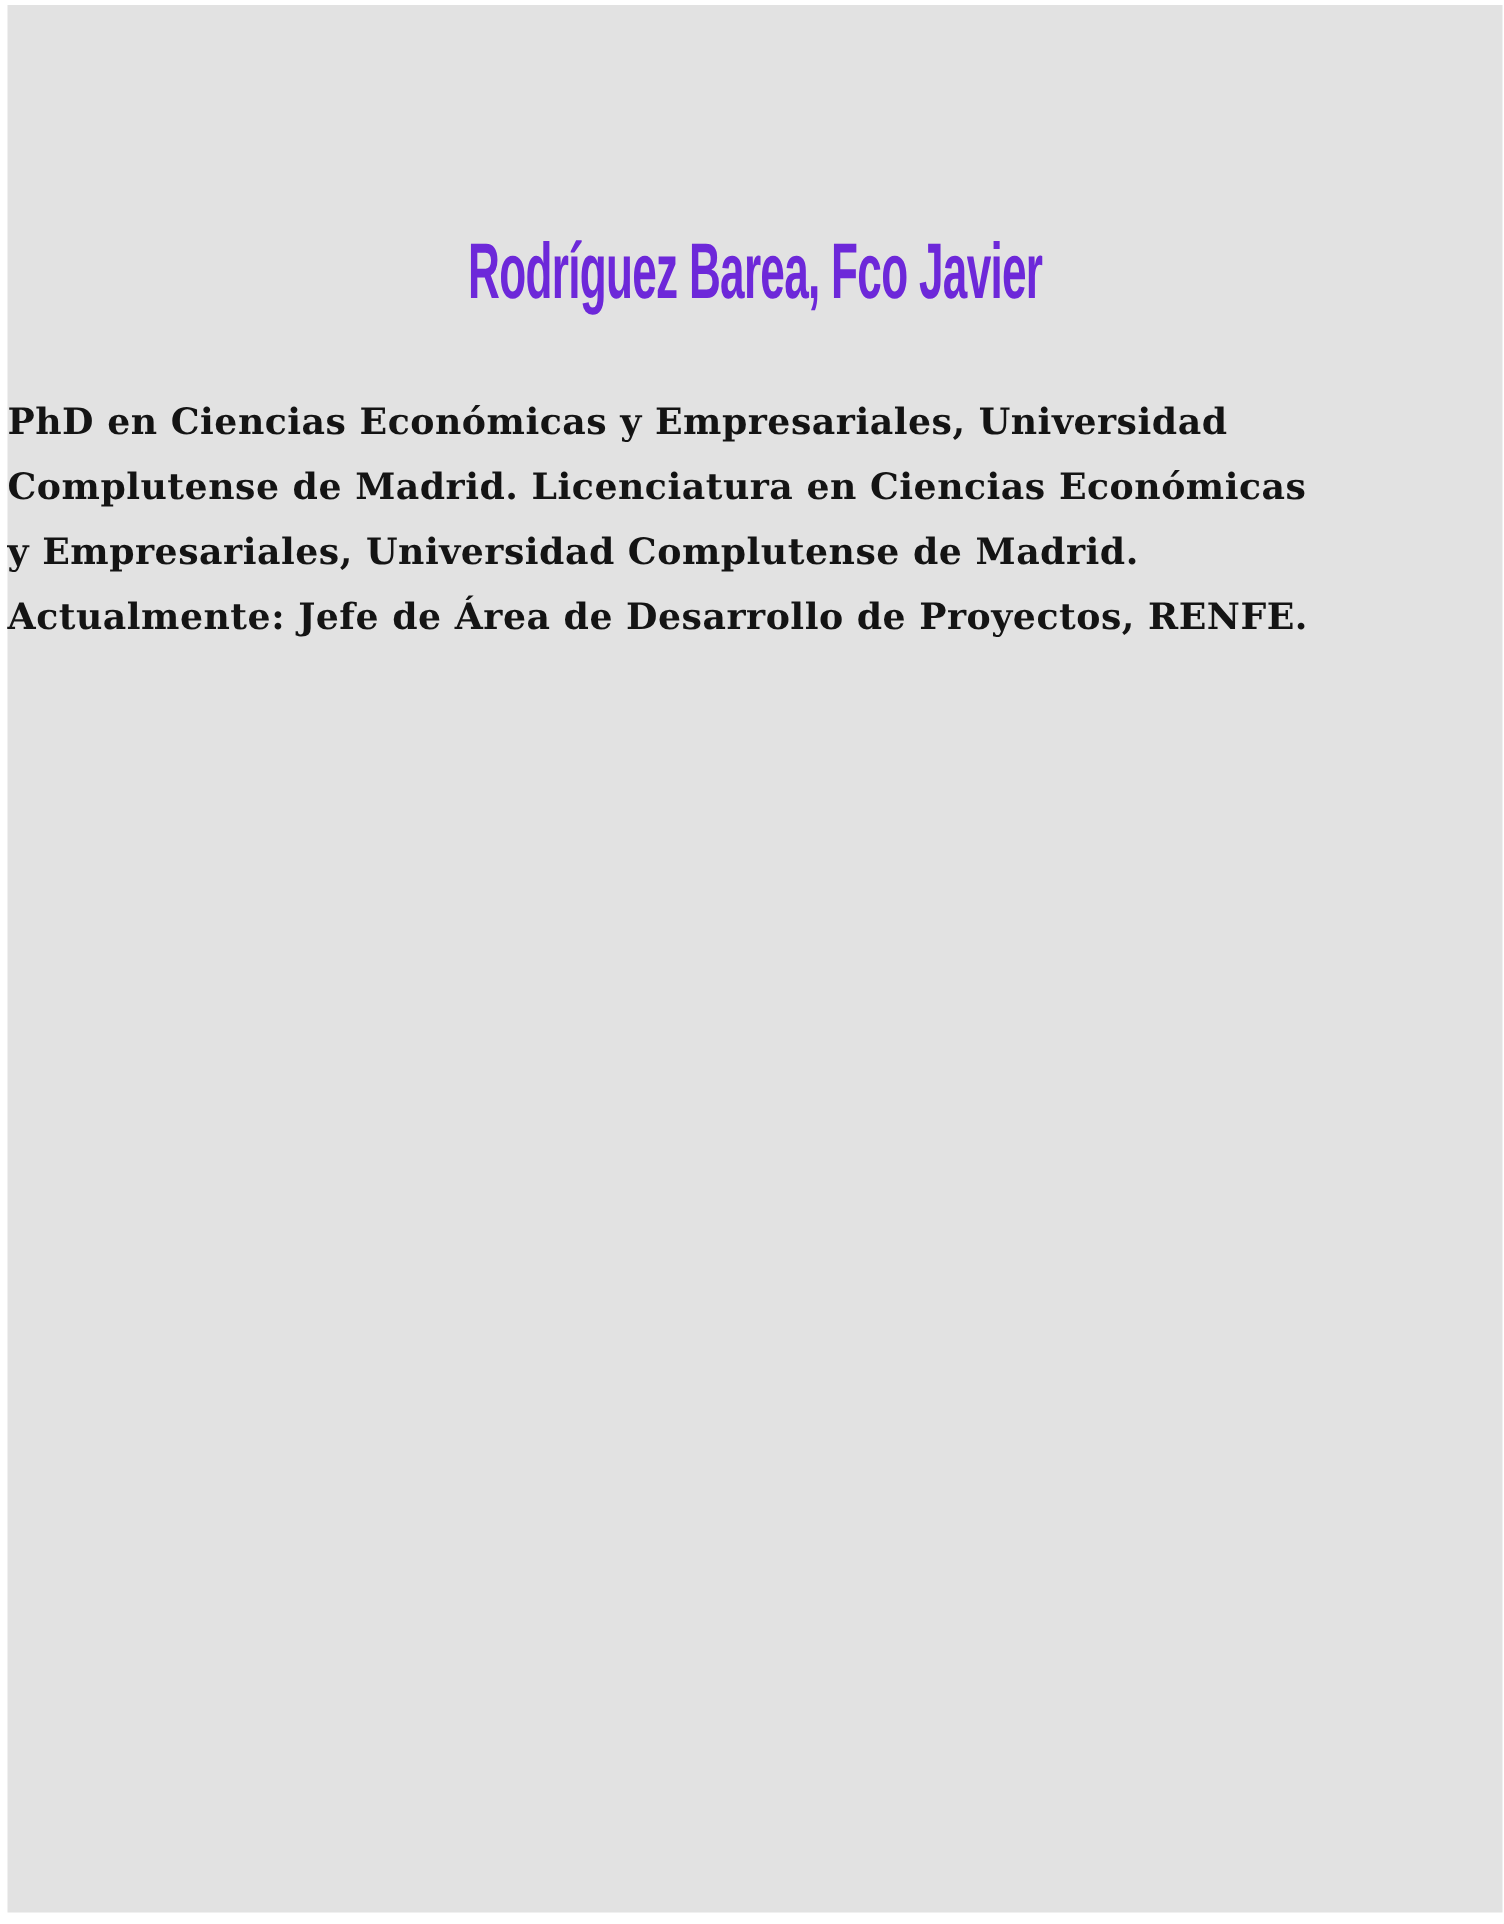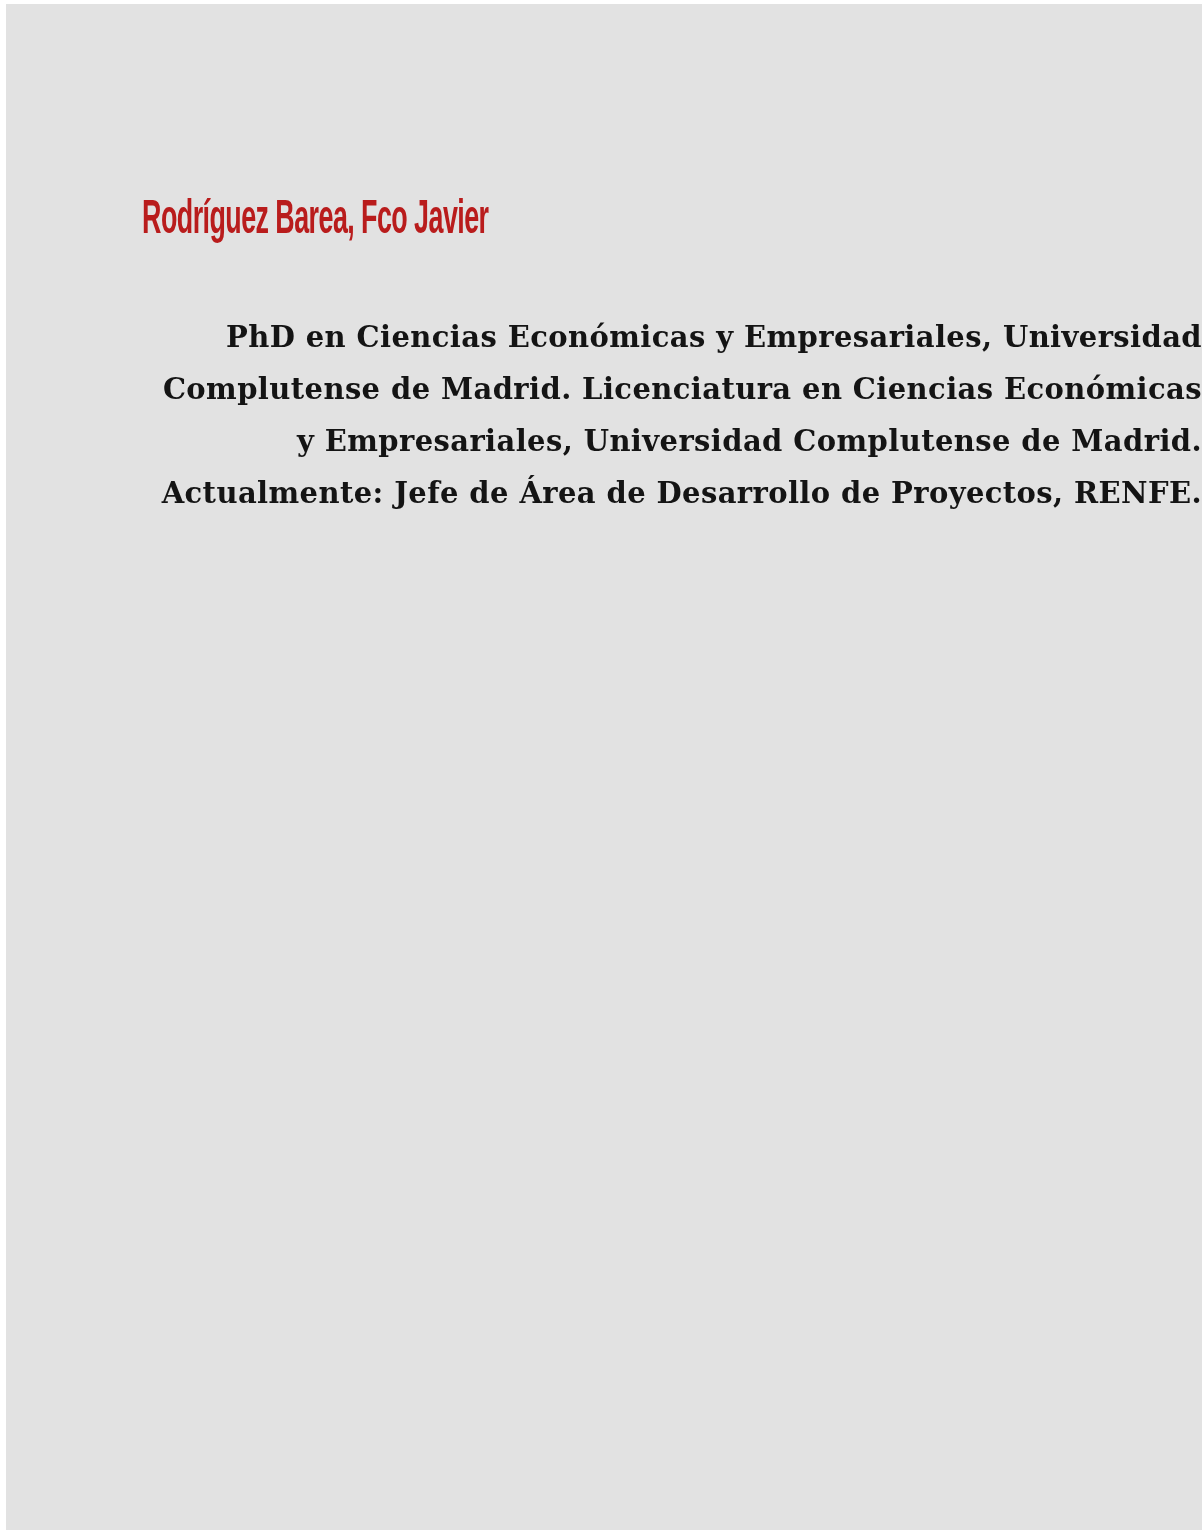--- a/index.html
+++ b/index.html
@@ -23,40 +23,41 @@
     right: 1px;
     bottom: 9px;
     background: #e2e2e2;
   }
   .doc-title {
     position: absolute;
     top: 175px;
     left: 0;
     width: 100%;
     margin: 0;
-    color: #b91c1c;
+    text-align: center;
+    color: #6d28d9;
     font-family: "Liberation Sans", sans-serif;
     font-weight: bold;
-    font-size: 48px;
+    font-size: 63px;
     line-height: 76px;
     white-space: nowrap;
   }
   .doc-title .condense {
     display: inline-block;
     transform: scaleX(0.56);
     transform-origin: 50% 50%;
     letter-spacing: -1px;
   }
   .bio-text {
     position: absolute;
     top: 307px;
     left: 0;
     width: 100%;
     margin: 0;
-    text-align: right;
+    text-align: left;
     color: #141414;
     font-family: "DejaVu Serif", serif;
     font-weight: bold;
     font-size: 29px;
     line-height: 52px;
     letter-spacing: 0.4px;
     white-space: pre-line;
   }
 </style>
 </head>

